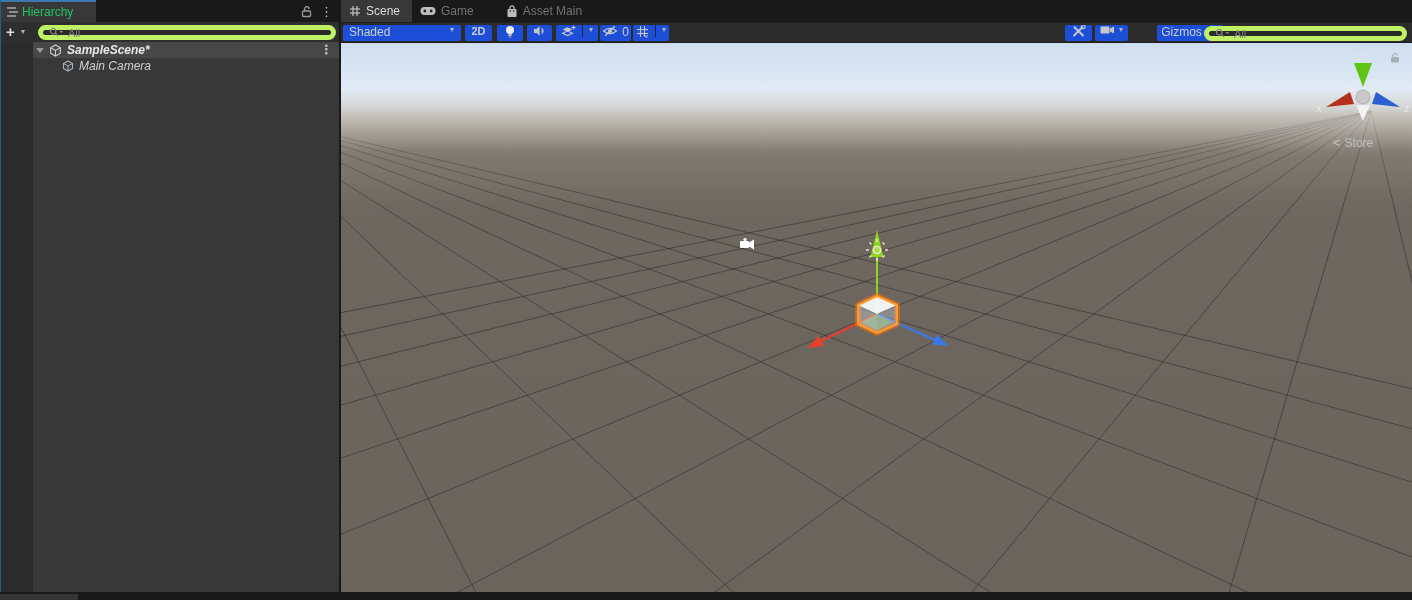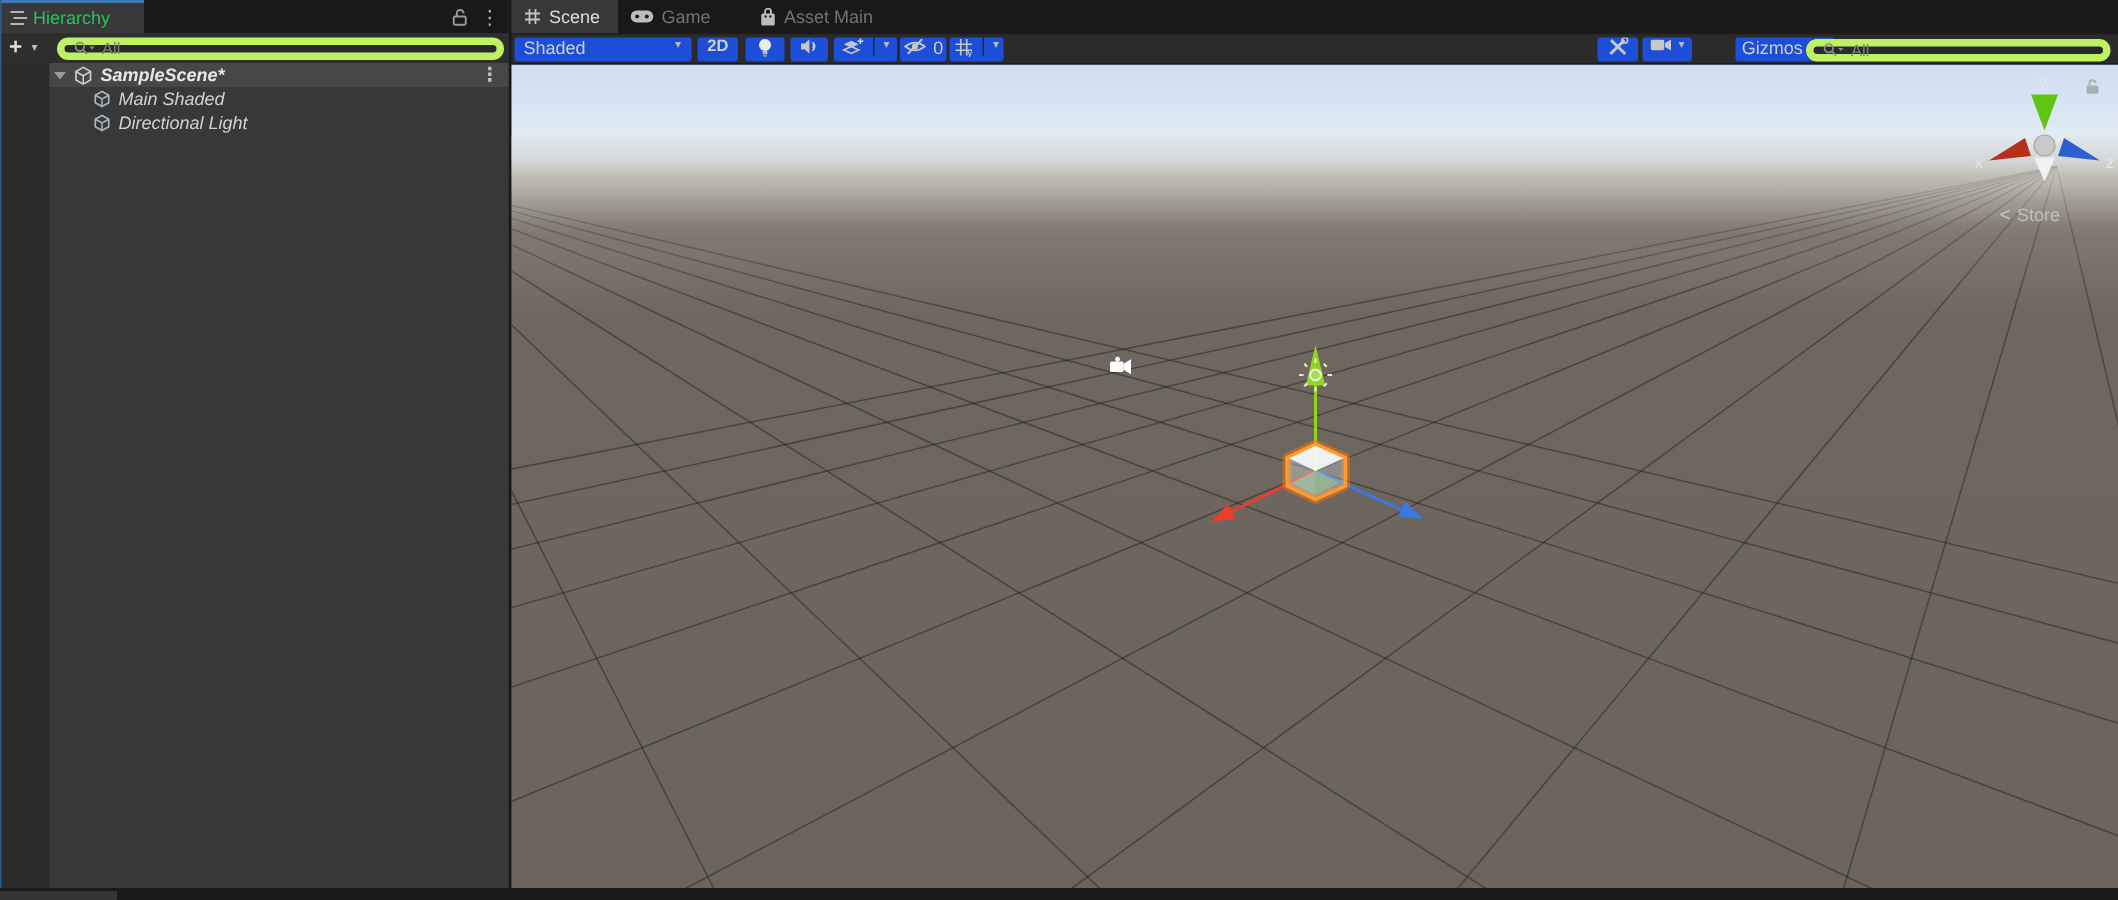--- a/index.html
+++ b/index.html
@@ -127,28 +127,21 @@
         </svg>
         <span>SampleScene*</span>
         <span id="scene-row-kebab" class="kebab">⋮</span>
       </div>
 
       <div id="row-0" class="trow">
         <svg width="12" height="12" viewBox="0 0 12 12">
           <polygon points="6,1 10.5,3.5 10.5,8.5 6,11 1.5,8.5 1.5,3.5" fill="none" stroke="#aab6be" stroke-width="1.1"></polygon>
           <path d="M1.5,3.5 L6,6 L10.5,3.5 M6,6 L6,11" fill="none" stroke="#aab6be" stroke-width="1"></path>
         </svg>
-        <span>Main Shaded</span>
-      </div>
-      <div id="row-1" class="trow">
-        <svg width="12" height="12" viewBox="0 0 12 12">
-          <polygon points="6,1 10.5,3.5 10.5,8.5 6,11 1.5,8.5 1.5,3.5" fill="none" stroke="#aab6be" stroke-width="1.1"></polygon>
-          <path d="M1.5,3.5 L6,6 L10.5,3.5 M6,6 L6,11" fill="none" stroke="#aab6be" stroke-width="1"></path>
-        </svg>
-        <span>Directional Light</span>
+        <span>Main Camera</span>
       </div>
     </div>
     <div id="left-blue-edge" class="abs"></div>
   </div>
 
   <div id="scene-panel" class="abs">
     <div id="scene-tabbar" class="abs">
       <div class="stab active">
         <svg width="12" height="12" viewBox="0 0 12 12">
           <g stroke="#c4c4c4" stroke-width="1.2">

